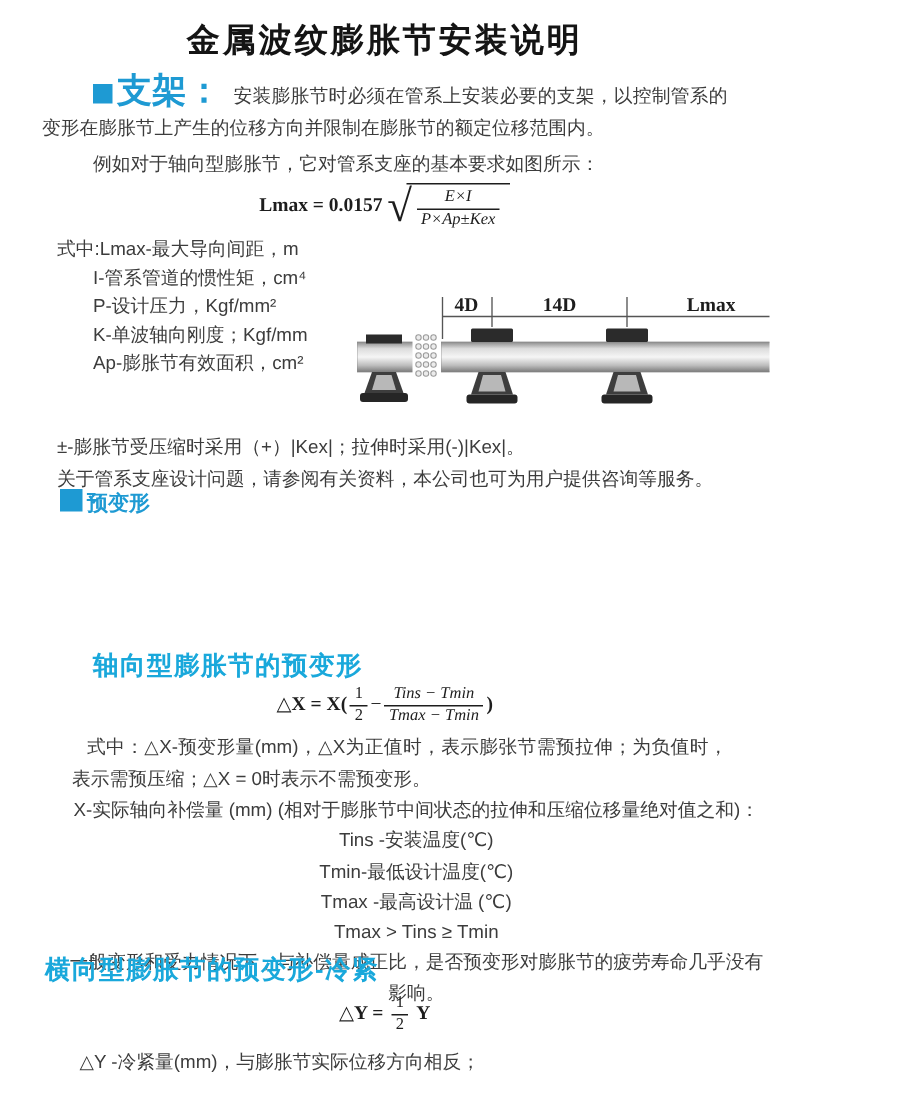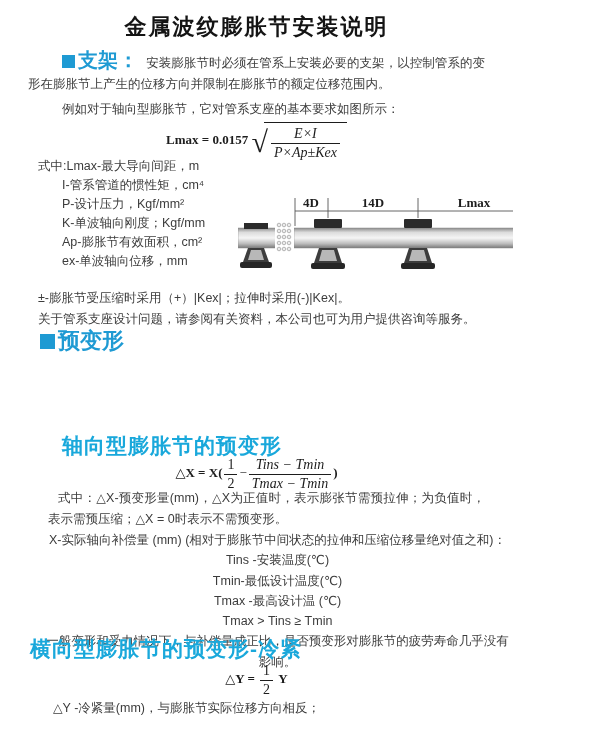--- a/index.html
+++ b/index.html
@@ -12,31 +12,31 @@
   .doc-title{
     left:0;right:0;top:12px;text-align:center;
     font-size:22px;font-weight:700;color:#141414;letter-spacing:2px;
   }
   .para{left:28px;right:28px;text-align:justify;line-height:21px;}
   .ind{text-indent:34px;}
   .sq{
     display:inline-block;width:13px;height:13px;background:var(--accent);
     vertical-align:-1px;margin-right:3px;
   }
-  .h-blue{font-size:20px;font-weight:700;color:var(--accent);margin-right:8px;}
-  .sec-head{font-size:22px;font-weight:700;color:var(--accent);}
-  .sub-head{font-size:21px;font-weight:700;color:var(--subaccent);letter-spacing:1px;}
+  .h-blue{font-size:23px;font-weight:700;color:var(--accent);margin-right:8px;}
+  .sec-head{font-size:14px;font-weight:700;color:var(--accent);}
+  .sub-head{font-size:17px;font-weight:700;color:var(--subaccent);letter-spacing:1px;}
   
   .formula{
     left:0;right:0;text-align:center;
     font-family:"Liberation Serif","DejaVu Serif",serif;
     font-size:13px;color:var(--ink);
   }
   .f-b{font-weight:700;}
-  .frac{display:inline-block;vertical-align:middle;font-size:14px;line-height:1.25;text-align:center;margin:0 2px;}
+  .frac{display:inline-block;vertical-align:middle;font-size:11px;line-height:1.25;text-align:center;margin:0 2px;}
   .frac .fn{display:block;border-bottom:1px solid var(--ink);padding:0 3px;}
   .frac .fd{display:block;padding:0 3px;}
   .it{font-style:italic;}
   .radical{font-size:30px;font-weight:400;line-height:22px;vertical-align:middle;display:inline-block;}
   .radicand{display:inline-block;border-top:1.4px solid var(--ink);padding:2px 5px 0;margin-left:-4px;vertical-align:middle;}
   
   .defs{left:0;right:0;line-height:19px;}
   .def-first{margin-left:38px;}
   .def{margin-left:62px;}
   .note{left:38px;right:28px;line-height:20px;}
@@ -62,21 +62,20 @@
     <span class="f-b">Lmax = 0.0157</span>
     <span><span class="radical">√</span><span class="radicand"><span class="frac it"><span class="fn">E×I</span><span class="fd">P×Ap±Kex</span></span></span></span>
   </div>
 
   <div class="abs defs" style="top:157px">
     <div class="def-first">式中:Lmax-最大导向间距，m</div>
     <div class="def">I-管系管道的惯性矩，cm⁴</div>
     <div class="def">P-设计压力，Kgf/mm²</div>
     <div class="def">K-单波轴向刚度；Kgf/mm</div>
     <div class="def">Ap-膨胀节有效面积，cm²</div>
-    <div class="def">ex-单波轴向位移，mm</div>
   </div>
 
   <div class="abs" style="top:192px;left:238px">
     <svg width="360" height="104" viewBox="0 0 360 104">
       <defs>
         <linearGradient id="pg" x1="0" x2="0" y1="0" y2="1">
           <stop offset="0" stop-color="#8c8c8c"></stop>
           <stop offset="0.22" stop-color="#dcdcdc"></stop>
           <stop offset="0.5" stop-color="#f5f5f5"></stop>
           <stop offset="0.78" stop-color="#bdbdbd"></stop>

